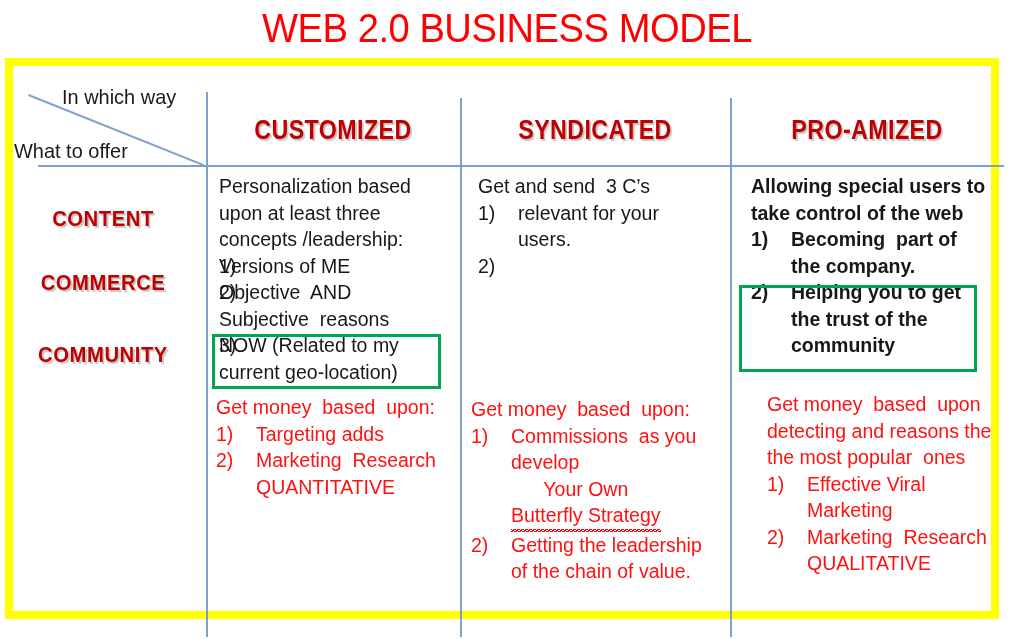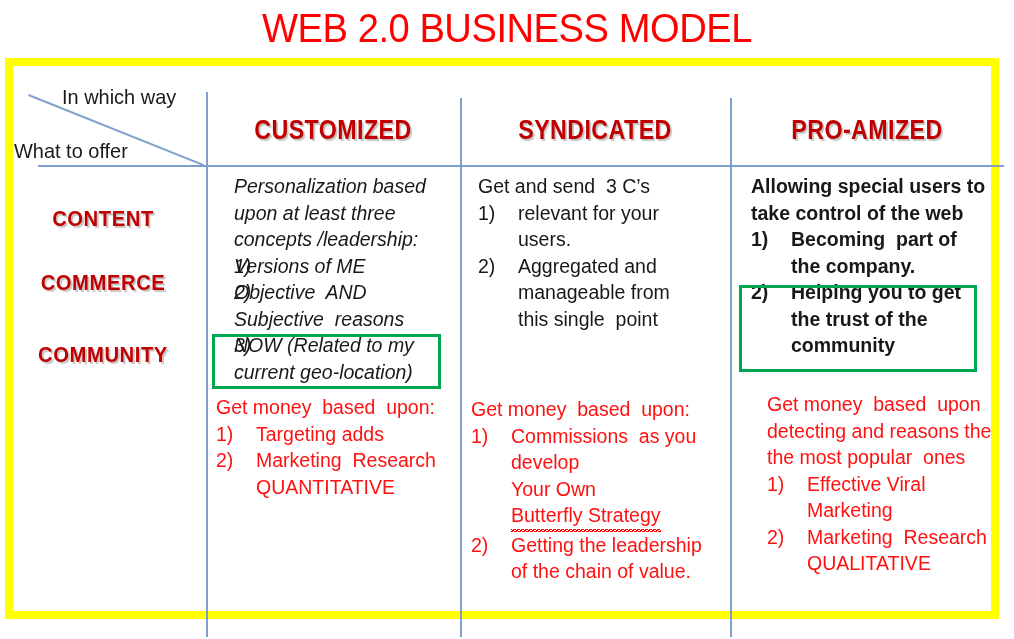--- a/index.html
+++ b/index.html
@@ -132,21 +132,21 @@
     white-space: pre-wrap;
   }
   .black-text { color: #181818; }
   .red-text   { color: #FF1111; }
 
   .list-row { display: flex; }
   .list-num { flex: 0 0 auto; }
   .list-txt { flex: 1 1 auto; }
 
   
-  #c1-black { left: 234px; top: 173px; width: 228px; font-style: italic; }
+  #c1-black { left: 219px; top: 173px; width: 228px; }
   #c1-red   { left: 216px; top: 394px; width: 232px; }
   #c1-black .list-num { width: 0; }
   #c1-red .list-num   { width: 40px; }
 
   
   #c2-black { left: 478px; top: 173px; width: 240px; }
   #c2-red   { left: 471px; top: 396px; width: 252px; }
   #c2-black .list-num { width: 40px; }
   #c2-red .list-num   { width: 40px; }
 
@@ -161,20 +161,21 @@
     position: relative;
     display: inline-block;
     background-image: repeating-linear-gradient(
       135deg,
       #FF0000 0px, #FF0000 1px,
       transparent 1px, transparent 2px);
     background-size: 4px 3px;
     background-repeat: repeat-x;
     background-position: left bottom;
     padding-bottom: 3px;
+    text-align: center;
   }
 
   
   .green-box {
     position: absolute;
     border: 3px solid #00A550;
     box-sizing: border-box;
     pointer-events: none;
   }
   #green-box-now        { left: 212px; top: 334px; width: 229px; height: 55px; }
@@ -207,23 +208,21 @@
 <div class="col-header" id="col-header-syndicated">SYNDICATED</div>
 <div class="col-header" id="col-header-proamized">PRO-AMIZED</div>
 
 <div class="cell-block black-text" id="c1-black"><div>Personalization based</div><div>upon at least three</div><div>concepts /leadership:</div><div class="list-row"><span class="list-num">1) </span><span class="list-txt">Versions of ME</span></div><div class="list-row"><span class="list-num">2) </span><span class="list-txt">Objective  AND
 Subjective  reasons</span></div><div class="list-row"><span class="list-num">3) </span><span class="list-txt">NOW (Related to my
 current geo-location)</span></div></div>
 <div class="cell-block red-text" id="c1-red"><div>Get money  based  upon:</div><div class="list-row"><span class="list-num">1) </span><span class="list-txt">Targeting adds</span></div><div class="list-row"><span class="list-num">2) </span><span class="list-txt">Marketing  Research
 QUANTITATIVE</span></div></div>
 
 <div class="cell-block black-text" id="c2-black"><div>Get and send  3 C’s</div><div class="list-row"><span class="list-num">1) </span><span class="list-txt">relevant for your
-users.</span></div><div class="list-row"><span class="list-num">2) </span><span class="list-txt">Aggregated and
-manageable from
-this single  point</span></div></div>
+users.</span></div><div class="list-row"><span class="list-num">2) </span></div></div>
 <div class="cell-block red-text" id="c2-red"><div>Get money  based  upon:</div><div class="list-row"><span class="list-num">1) </span><span class="list-txt">Commissions  as you
 develop <span class="squiggle">Your Own
 Butterfly Strategy</span></span></div><div class="list-row"><span class="list-num">2) </span><span class="list-txt">Getting the leadership
 of the chain of value.</span></div></div>
 
 <div class="cell-block black-text" id="c3-black"><div>Allowing special users to</div><div>take control of the web</div><div class="list-row"><span class="list-num">1) </span><span class="list-txt">Becoming  part of
 the company.</span></div><div class="list-row"><span class="list-num">2) </span><span class="list-txt">Helping you to get
 the trust of the
 community</span></div></div>
 <div class="cell-block red-text" id="c3-red"><div>Get money  based  upon</div><div>detecting and reasons the</div><div>the most popular  ones</div><div class="list-row"><span class="list-num">1) </span><span class="list-txt">Effective Viral

